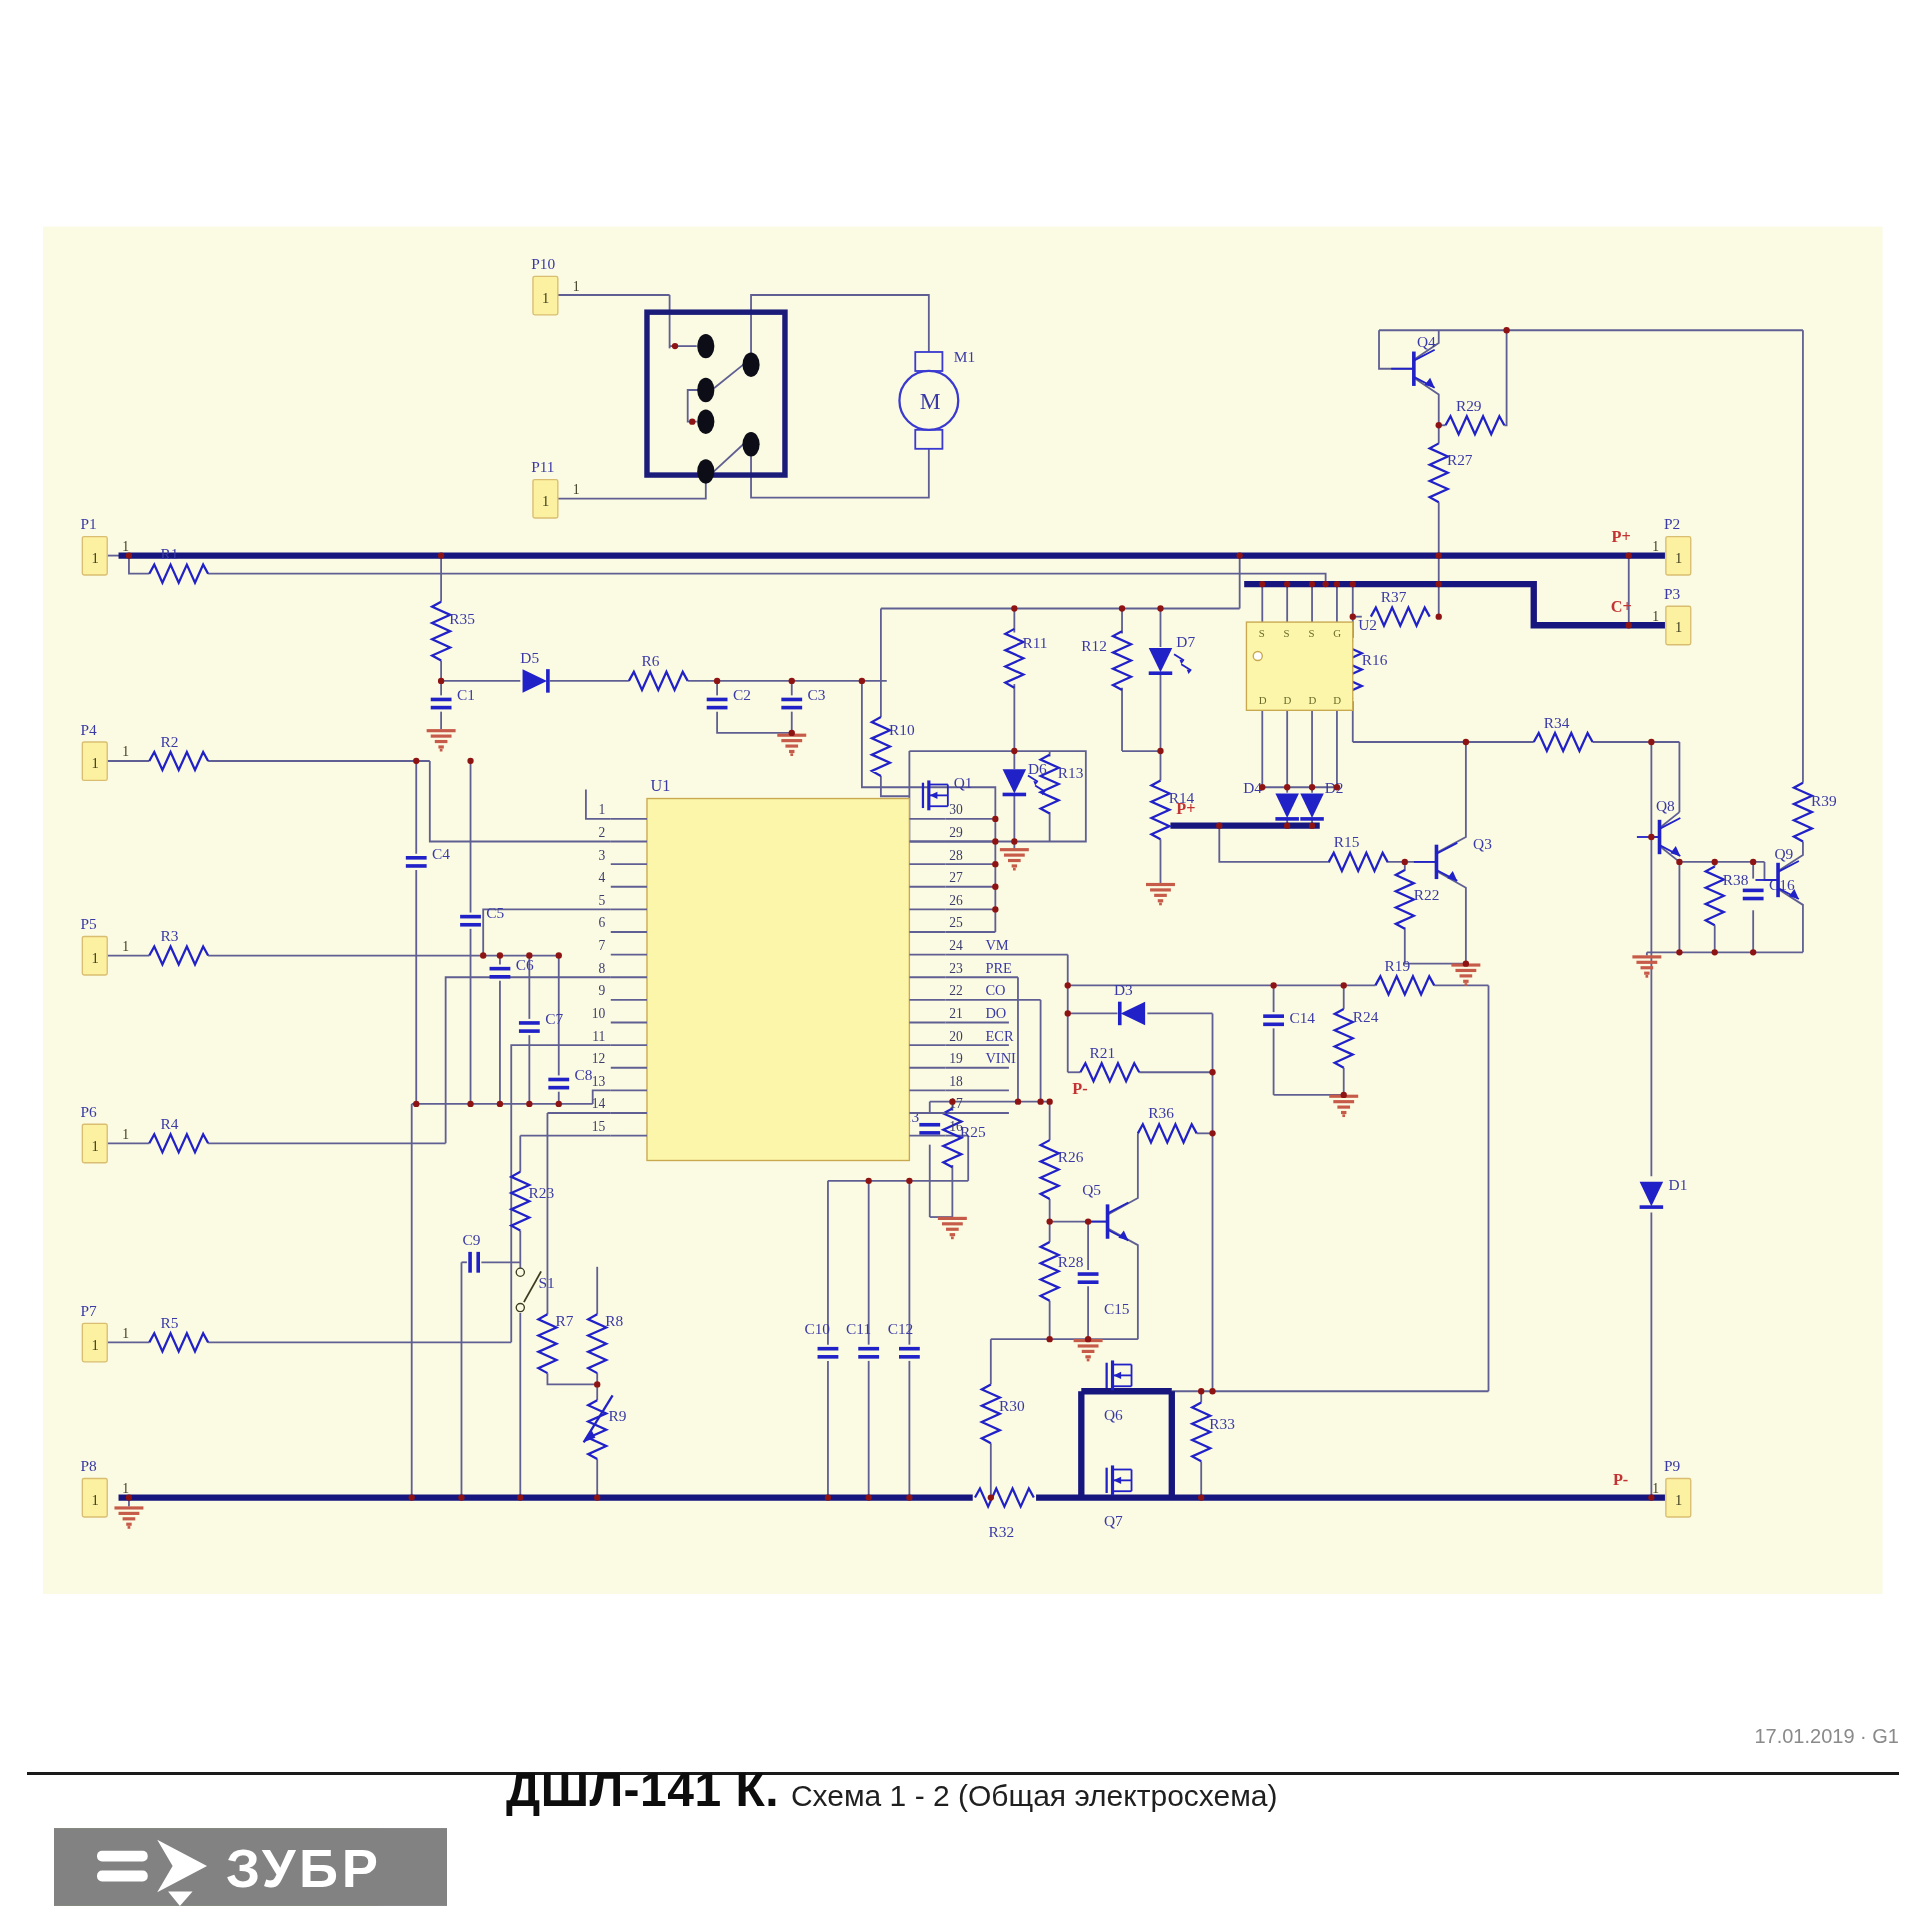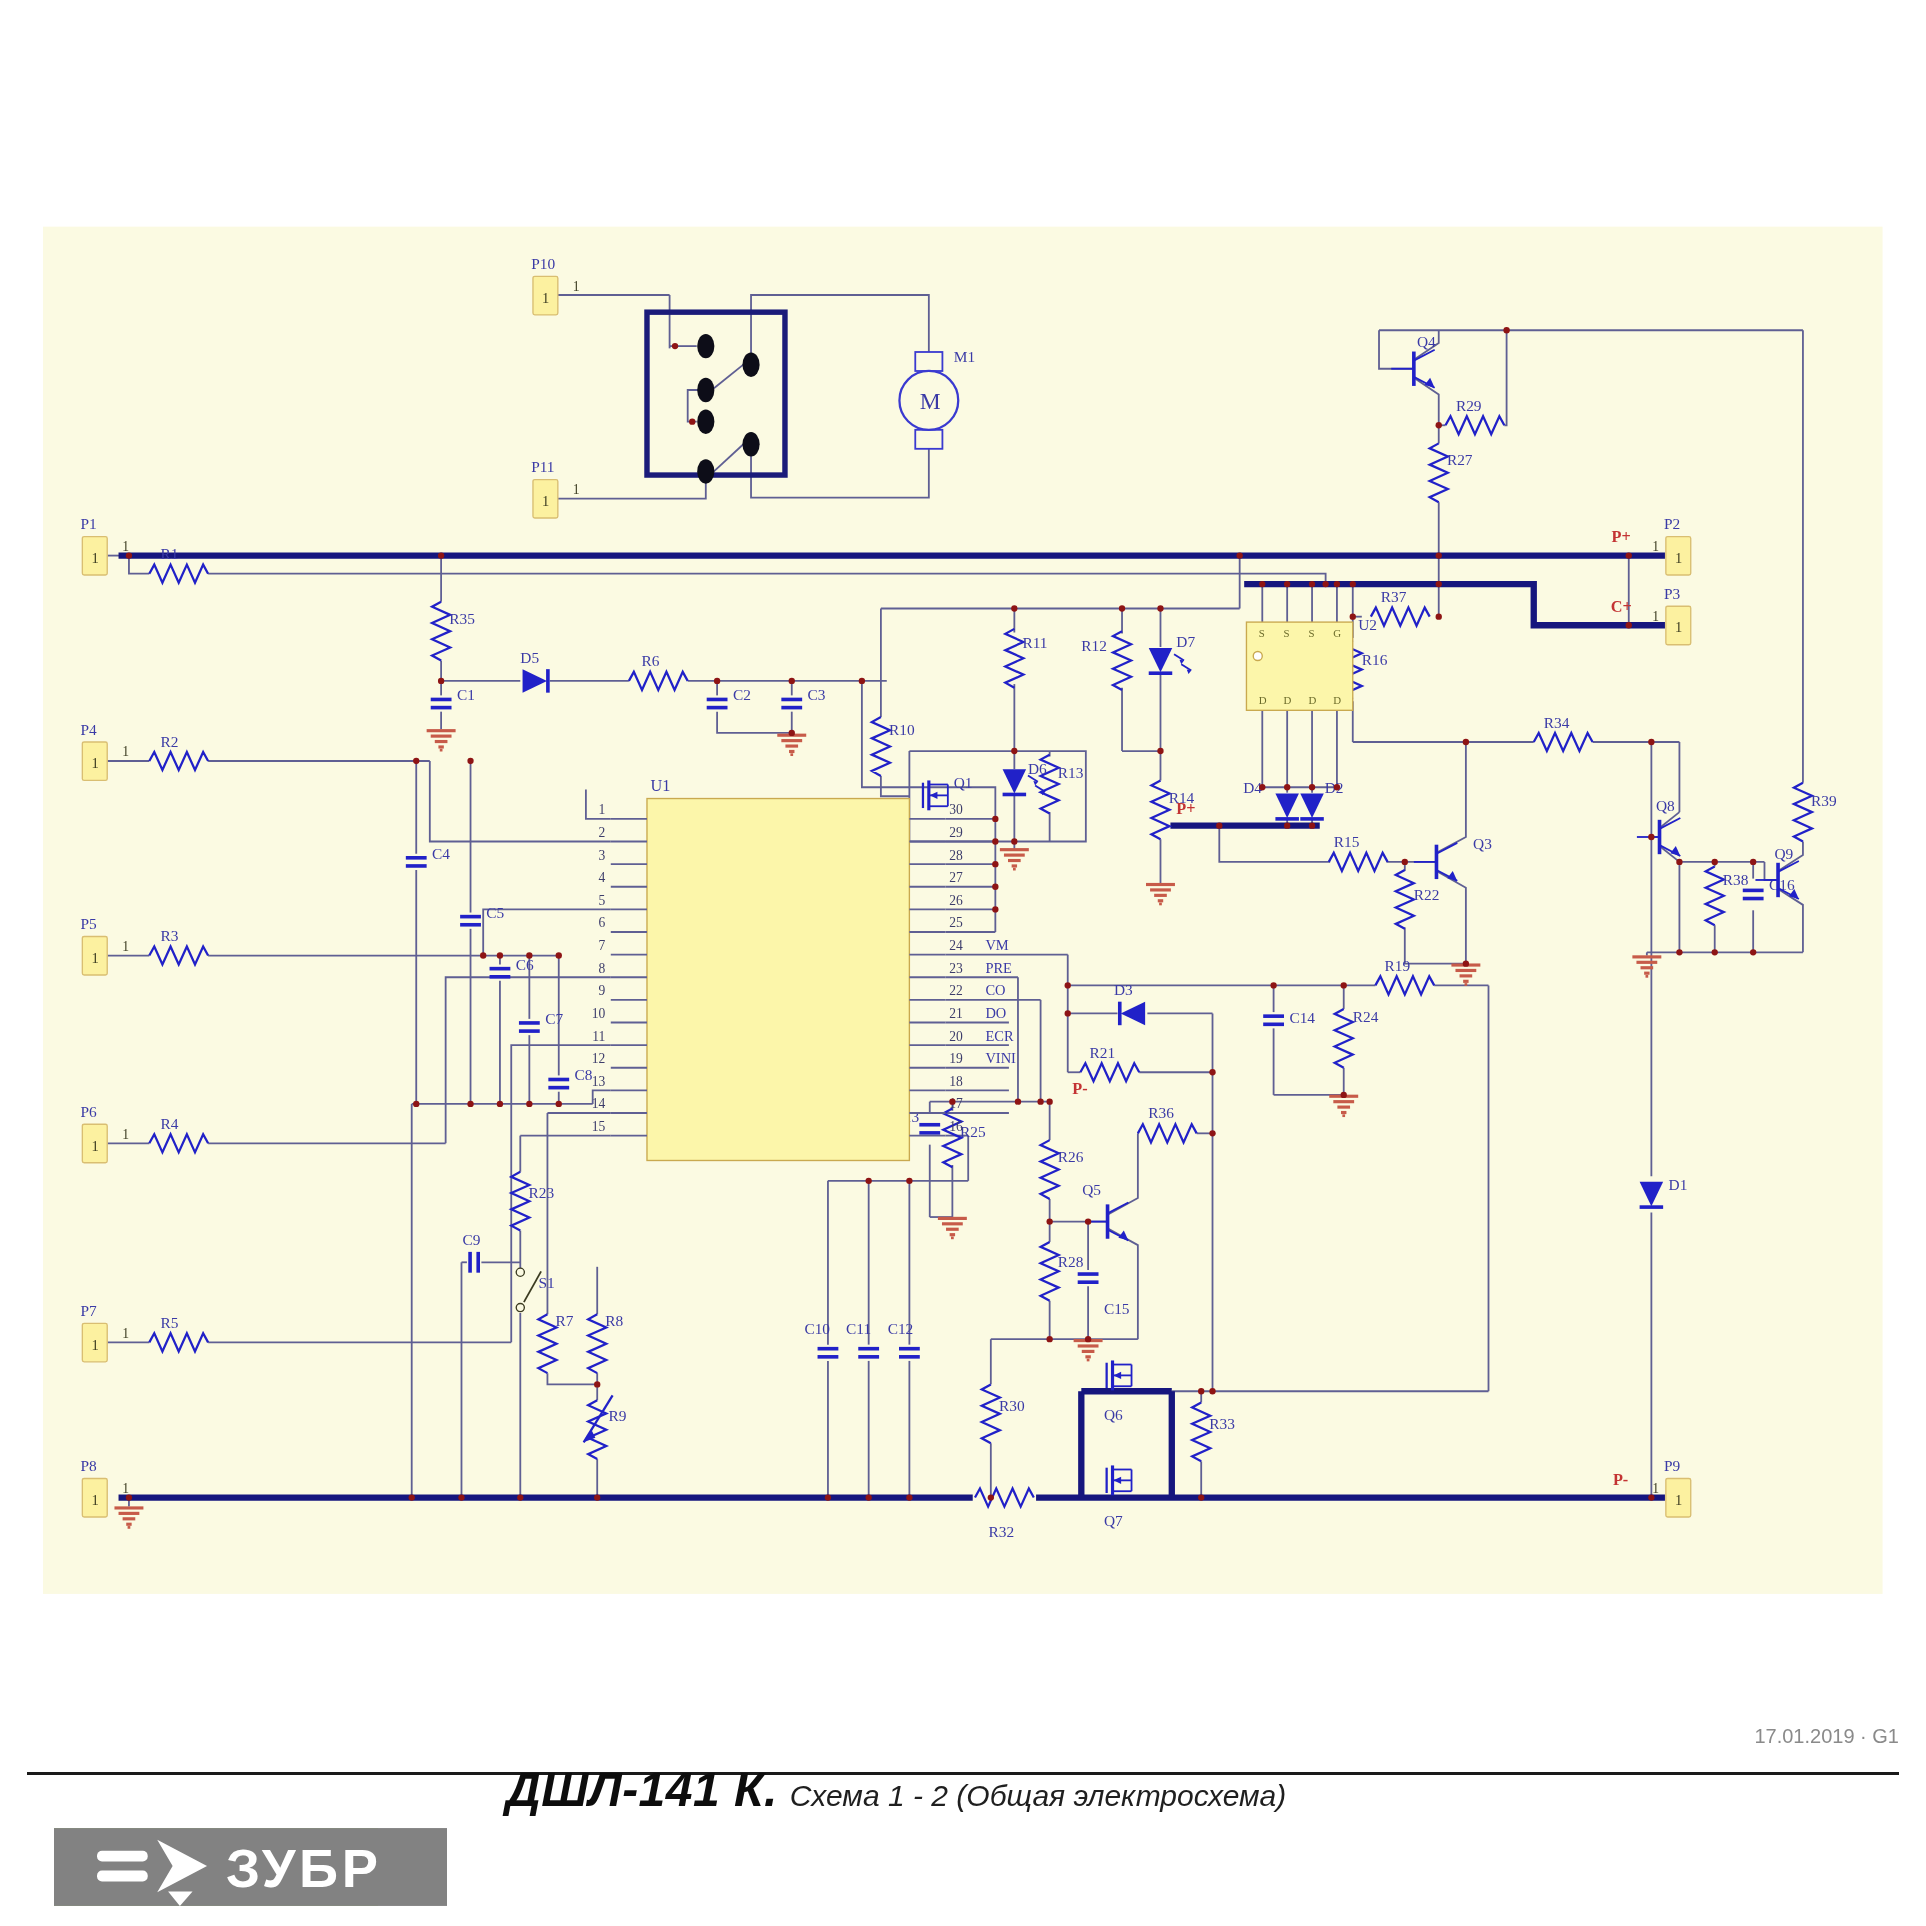--- a/index.html
+++ b/index.html
@@ -3,21 +3,21 @@
 <meta charset="utf-8">
 <style>
   html,body{margin:0;padding:0;background:#fff;}
   #canvas{position:relative;width:1926px;height:1926px;background:#ffffff;overflow:hidden;
           font-family:"Liberation Sans",sans-serif;}
   #schsvg{position:absolute;left:0;top:0;}
   .date-note{position:absolute;top:1725px;right:27px;font-size:20px;color:#8a8a8a;
              font-family:"Liberation Sans",sans-serif;margin-left:41px;}
   .separator{position:absolute;left:27px;top:1772px;width:1872px;height:2.7px;background:#1a1a1a;}
   .logo-box{position:absolute;left:54px;top:1828px;width:324px;height:78px;background:#bef264;}
-  .brand-line{position:absolute;left:506px;top:1762px;white-space:nowrap;font-style:italic;}
+  .brand-line{position:absolute;left:506px;top:1762px;white-space:nowrap;}
   .brand-title{font-size:48px;font-weight:bold;color:#0d0d0d;letter-spacing:0.5px;}
   .brand-sub{font-size:30px;color:#1f1f1f;padding-left:11.8px;}
 </style>
 </head>
 <body>
 
 <div id="canvas">
   <svg id="schsvg" width="1926" height="1926" viewBox="0 0 4257 4257">
       <rect x="95" y="501" width="4066" height="3022" fill="#FBFAE2"></rect>
       <path d="M1233 652 L1480 652" stroke="#5f5f93" stroke-width="4" fill="none" stroke-linecap="butt" stroke-linejoin="miter"></path>

